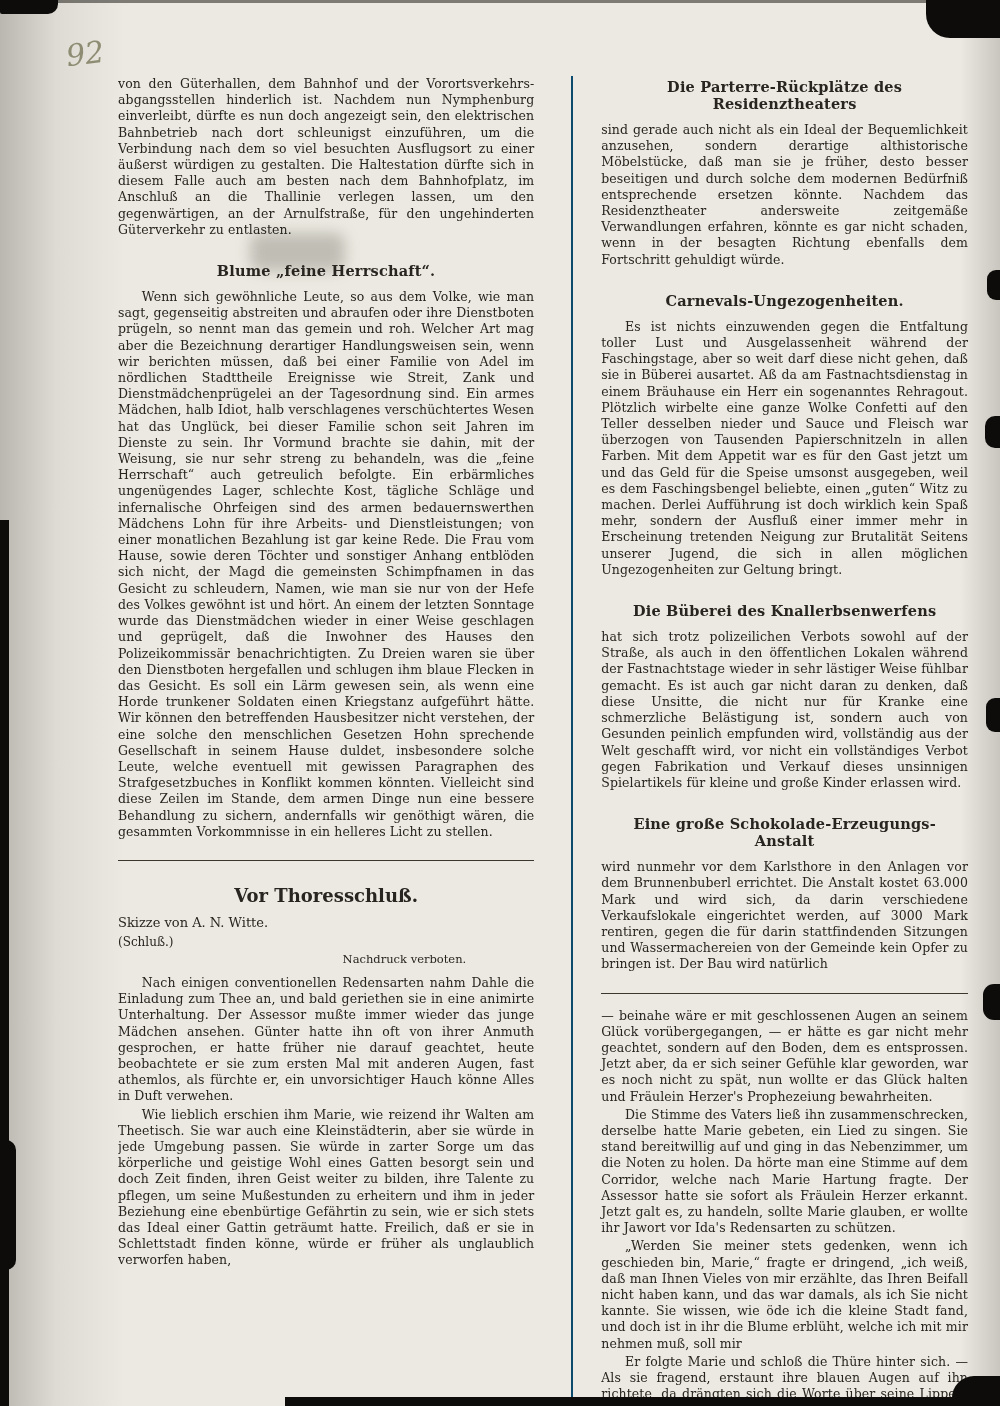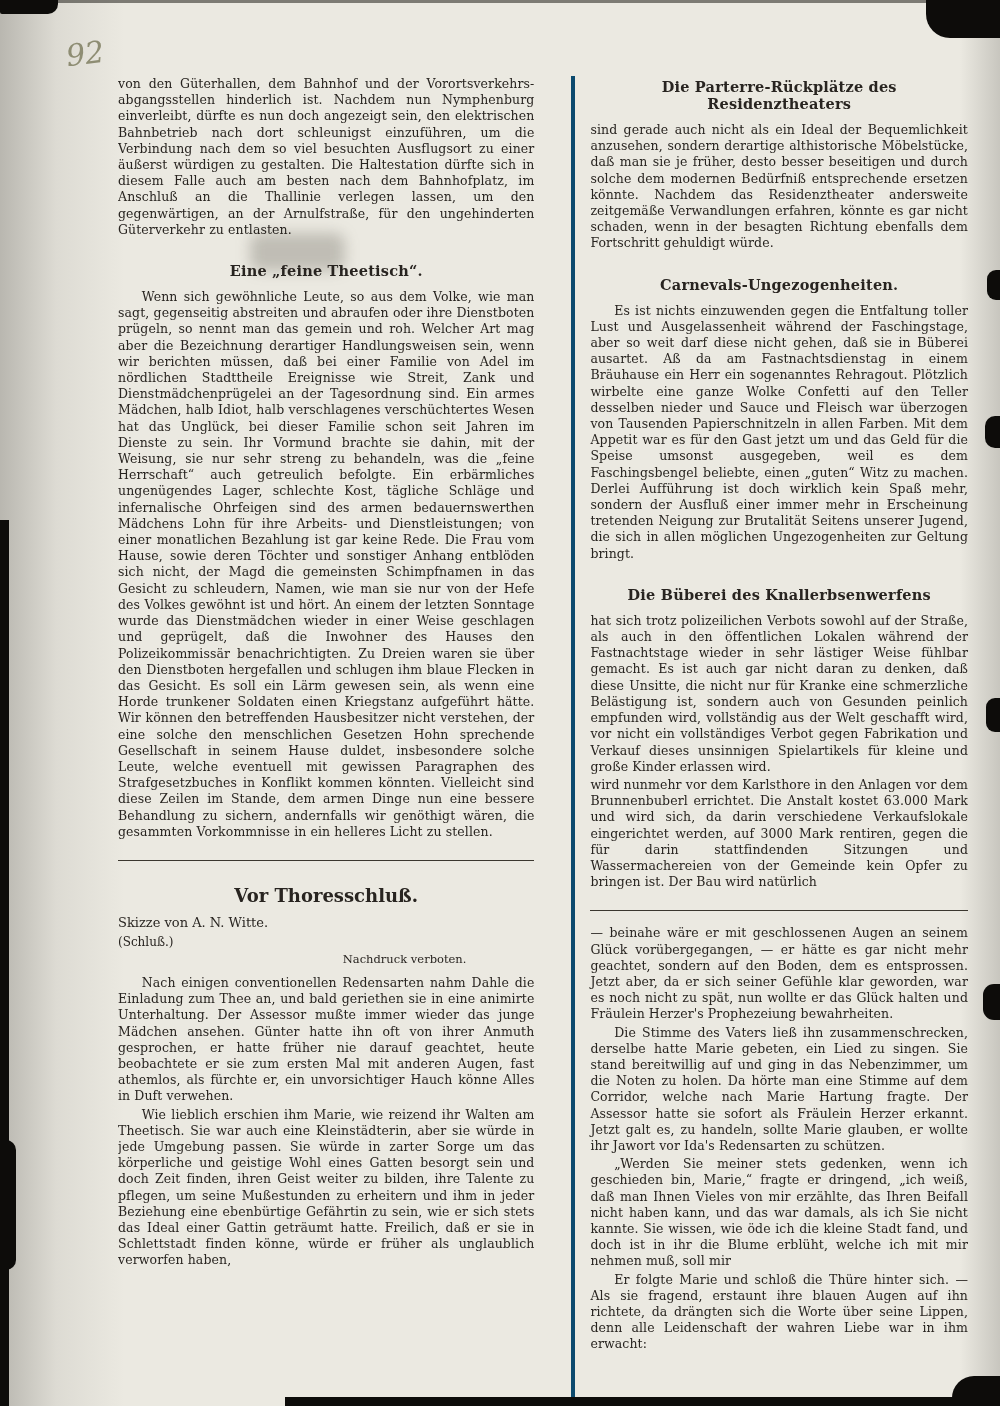--- a/index.html
+++ b/index.html
@@ -42,21 +42,21 @@
     transform:rotate(-7deg);
   }
 
   .content {
     position:absolute; left:118px; top:76px;
     width:850px; height:1330px;
     display:flex;
   }
   .col { box-sizing:border-box; overflow:hidden; }
   .col.left  { width:52%; padding-right:13px; }
-  .col.right { width:48%; padding-left:15px; border-left:4px solid #0c4a6e;margin-left:24px; }
+  .col.right { width:48%; padding-left:28px; border-left:2px solid #0c4a6e;margin-left:24px; }
 
   p.body-text {
     margin:0 0 2px 0;
     font-size:12.5px;
     line-height:16.2px;
     text-align:justify;
     letter-spacing:0.1px;
   }
   p.indent { text-indent:1.9em; }
 
@@ -88,21 +88,21 @@
 
   <div class="content">
 
     <div class="col left">
 
       <section>
         <p class="body-text">von den Güterhallen, dem Bahnhof und der Vorortsverkehrs-abgangsstellen hinderlich ist. Nachdem nun Nymphenburg einverleibt, dürfte es nun doch angezeigt sein, den elektrischen Bahnbetrieb nach dort schleunigst einzuführen, um die Verbindung nach dem so viel besuchten Ausflugsort zu einer äußerst würdigen zu gestalten. Die Haltestation dürfte sich in diesem Falle auch am besten nach dem Bahnhofplatz, im Anschluß an die Thallinie verlegen lassen, um den gegenwärtigen, an der Arnulfstraße, für den ungehinderten Güterverkehr zu entlasten.</p>
       </section>
 
       <section>
-        <h2 class="art-head">Eine „feine Theetisch“.</h2>
+        <h2 class="art-head">Blume „feine Herrschaft“.</h2>
         <p class="body-text indent">Wenn sich gewöhnliche Leute, so aus dem Volke, wie man sagt, gegenseitig abstreiten und abraufen oder ihre Dienstboten prügeln, so nennt man das gemein und roh. Welcher Art mag aber die Bezeichnung derartiger Handlungsweisen sein, wenn wir berichten müssen, daß bei einer Familie von Adel im nördlichen Stadttheile Ereignisse wie Streit, Zank und Dienstmädchenprügelei an der Tagesordnung sind. Ein armes Mädchen, halb Idiot, halb verschlagenes verschüchtertes Wesen hat das Unglück, bei dieser Familie schon seit Jahren im Dienste zu sein. Ihr Vormund brachte sie dahin, mit der Weisung, sie nur sehr streng zu behandeln, was die „feine Herrschaft“ auch getreulich befolgte. Ein erbärmliches ungenügendes Lager, schlechte Kost, tägliche Schläge und infernalische Ohrfeigen sind des armen bedauernswerthen Mädchens Lohn für ihre Arbeits- und Dienstleistungen; von einer monatlichen Bezahlung ist gar keine Rede. Die Frau vom Hause, sowie deren Töchter und sonstiger Anhang entblöden sich nicht, der Magd die gemeinsten Schimpfnamen in das Gesicht zu schleudern, Namen, wie man sie nur von der Hefe des Volkes gewöhnt ist und hört. An einem der letzten Sonntage wurde das Dienstmädchen wieder in einer Weise geschlagen und geprügelt, daß die Inwohner des Hauses den Polizeikommissär benachrichtigten. Zu Dreien waren sie über den Dienstboten hergefallen und schlugen ihm blaue Flecken in das Gesicht. Es soll ein Lärm gewesen sein, als wenn eine Horde trunkener Soldaten einen Kriegstanz aufgeführt hätte. Wir können den betreffenden Hausbesitzer nicht verstehen, der eine solche den menschlichen Gesetzen Hohn sprechende Gesellschaft in seinem Hause duldet, insbesondere solche Leute, welche eventuell mit gewissen Paragraphen des Strafgesetzbuches in Konflikt kommen könnten. Vielleicht sind diese Zeilen im Stande, dem armen Dinge nun eine bessere Behandlung zu sichern, andernfalls wir genöthigt wären, die gesammten Vorkommnisse in ein helleres Licht zu stellen.</p>
       </section>
 
       <hr class="rule">
 
       <section>
         <h1 class="feu-title">Vor Thoresschluß.</h1>
         <div class="feu-byline">Skizze von A. N. Witte.</div>
         <div class="feu-part">(Schluß.)</div>
         <div class="feu-rights">Nachdruck verboten.</div>
@@ -123,20 +123,21 @@
         <h2 class="art-head">Carnevals-Ungezogenheiten.</h2>
         <p class="body-text indent">Es ist nichts einzuwenden gegen die Entfaltung toller Lust und Ausgelassenheit während der Faschingstage, aber so weit darf diese nicht gehen, daß sie in Büberei ausartet. Aß da am Fastnachtsdienstag in einem Bräuhause ein Herr ein sogenanntes Rehragout. Plötzlich wirbelte eine ganze Wolke Confetti auf den Teller desselben nieder und Sauce und Fleisch war überzogen von Tausenden Papierschnitzeln in allen Farben. Mit dem Appetit war es für den Gast jetzt um und das Geld für die Speise umsonst ausgegeben, weil es dem Faschingsbengel beliebte, einen „guten“ Witz zu machen. Derlei Aufführung ist doch wirklich kein Spaß mehr, sondern der Ausfluß einer immer mehr in Erscheinung tretenden Neigung zur Brutalität Seitens unserer Jugend, die sich in allen möglichen Ungezogenheiten zur Geltung bringt.</p>
       </section>
 
       <section>
         <h2 class="art-head">Die Büberei des Knallerbsenwerfens</h2>
         <p class="body-text">hat sich trotz polizeilichen Verbots sowohl auf der Straße, als auch in den öffentlichen Lokalen während der Fastnachtstage wieder in sehr lästiger Weise fühlbar gemacht. Es ist auch gar nicht daran zu denken, daß diese Unsitte, die nicht nur für Kranke eine schmerzliche Belästigung ist, sondern auch von Gesunden peinlich empfunden wird, vollständig aus der Welt geschafft wird, vor nicht ein vollständiges Verbot gegen Fabrikation und Verkauf dieses unsinnigen Spielartikels für kleine und große Kinder erlassen wird.</p>
       </section>
 
       <section>
+        <h2 class="art-head">Eine große Schokolade-Erzeugungs-Anstalt</h2>
         <p class="body-text">wird nunmehr vor dem Karlsthore in den Anlagen vor dem Brunnenbuberl errichtet. Die Anstalt kostet 63.000 Mark und wird sich, da darin verschiedene Verkaufslokale eingerichtet werden, auf 3000 Mark rentiren, gegen die für darin stattfindenden Sitzungen und Wassermachereien von der Gemeinde kein Opfer zu bringen ist. Der Bau wird natürlich</p>
       </section>
 
       <hr class="rule">
 
       <section>
         <p class="body-text">— beinahe wäre er mit geschlossenen Augen an seinem Glück vorübergegangen, — er hätte es gar nicht mehr geachtet, sondern auf den Boden, dem es entsprossen. Jetzt aber, da er sich seiner Gefühle klar geworden, war es noch nicht zu spät, nun wollte er das Glück halten und Fräulein Herzer's Prophezeiung bewahrheiten.</p>
         <p class="body-text indent">Die Stimme des Vaters ließ ihn zusammenschrecken, derselbe hatte Marie gebeten, ein Lied zu singen. Sie stand bereitwillig auf und ging in das Nebenzimmer, um die Noten zu holen. Da hörte man eine Stimme auf dem Corridor, welche nach Marie Hartung fragte. Der Assessor hatte sie sofort als Fräulein Herzer erkannt. Jetzt galt es, zu handeln, sollte Marie glauben, er wollte ihr Jawort vor Ida's Redensarten zu schützen.</p>
         <p class="body-text indent">„Werden Sie meiner stets gedenken, wenn ich geschieden bin, Marie,“ fragte er dringend, „ich weiß, daß man Ihnen Vieles von mir erzählte, das Ihren Beifall nicht haben kann, und das war damals, als ich Sie nicht kannte. Sie wissen, wie öde ich die kleine Stadt fand, und doch ist in ihr die Blume erblüht, welche ich mit mir nehmen muß, soll mir</p>
         <p class="body-text indent">Er folgte Marie und schloß die Thüre hinter sich. — Als sie fragend, erstaunt ihre blauen Augen auf ihn richtete, da drängten sich die Worte über seine Lippen, denn alle Leidenschaft der wahren Liebe war in ihm erwacht:</p>

